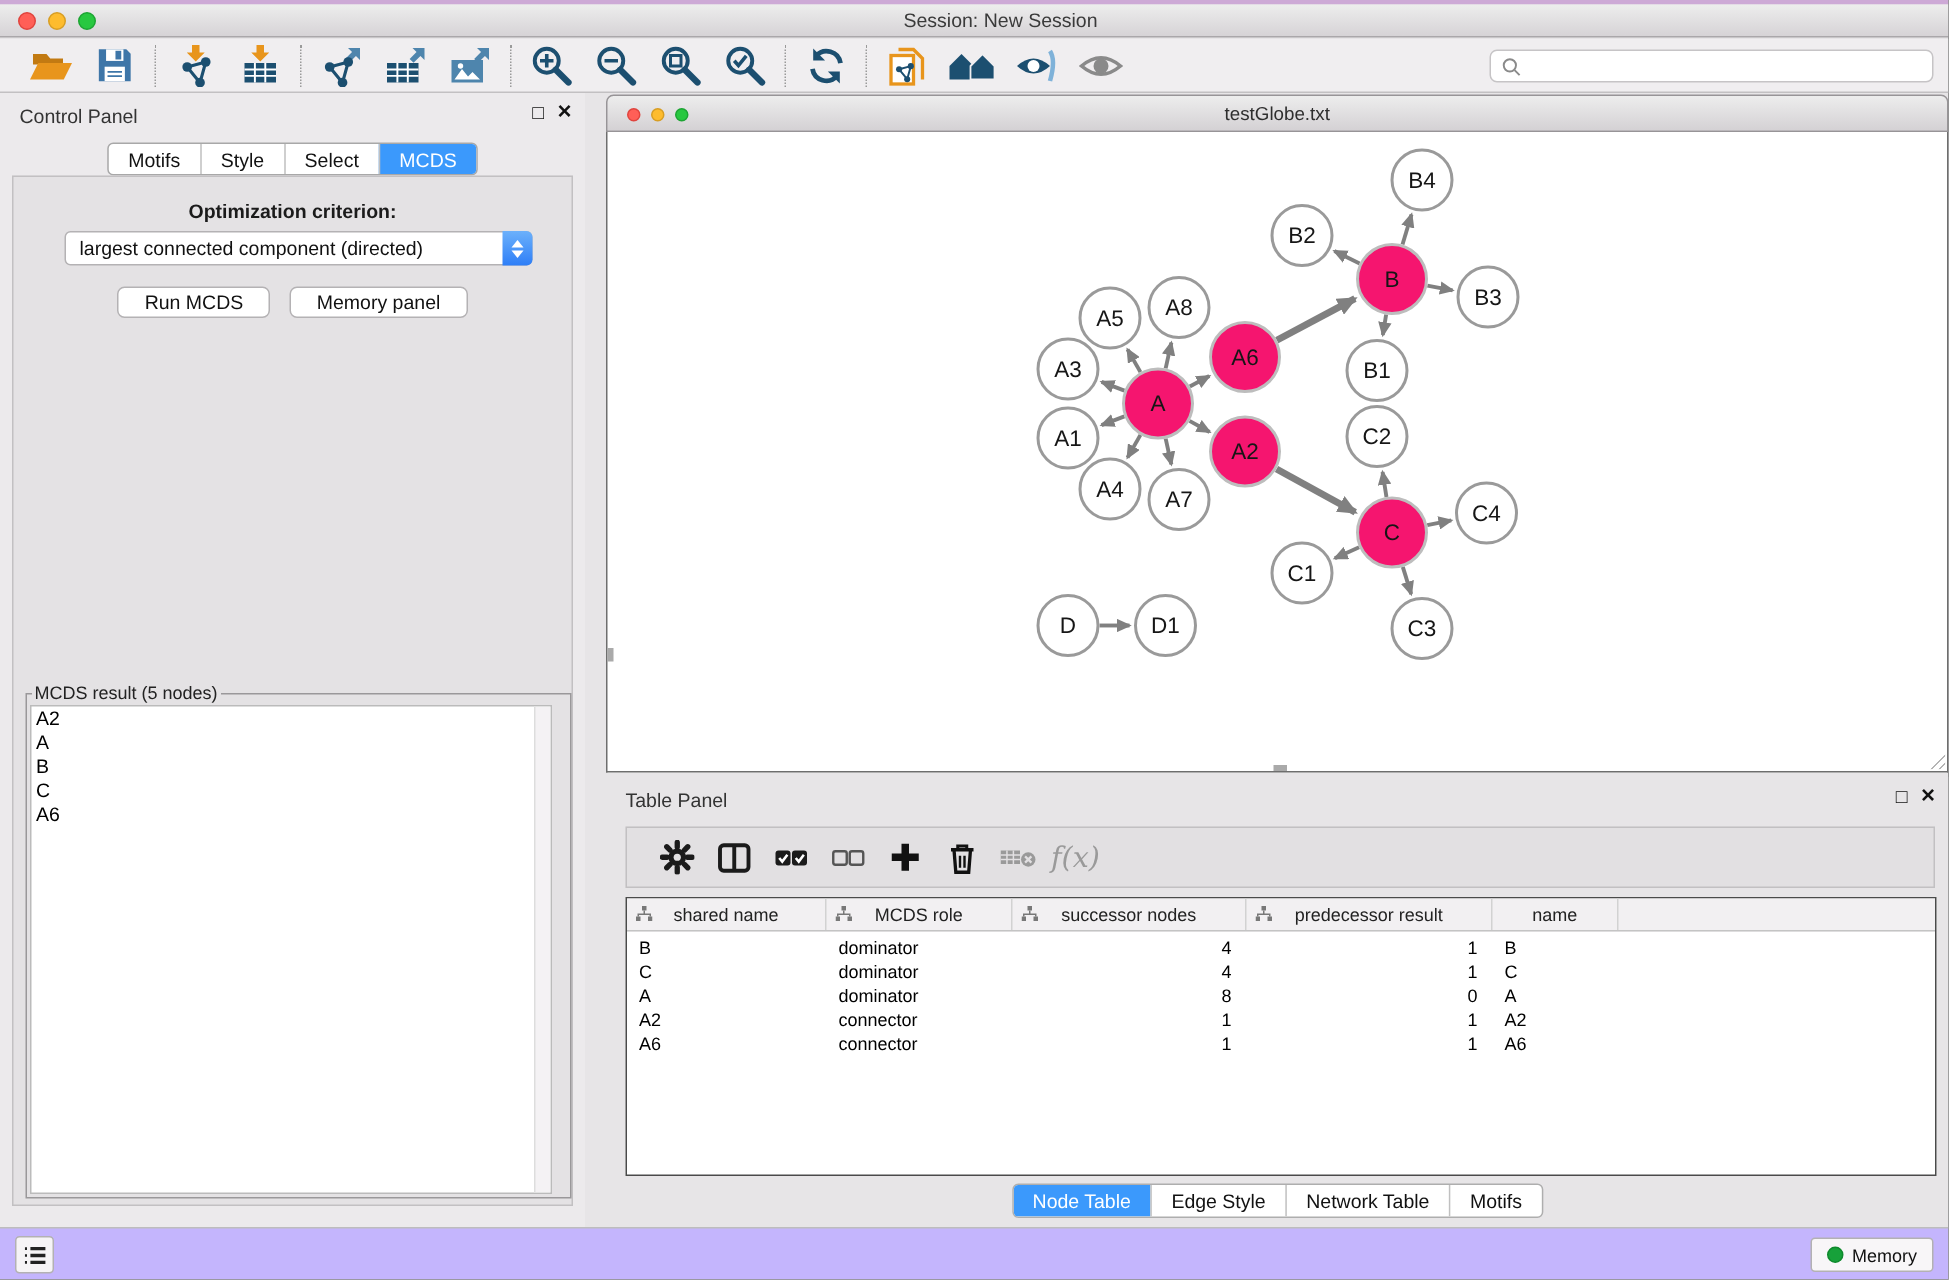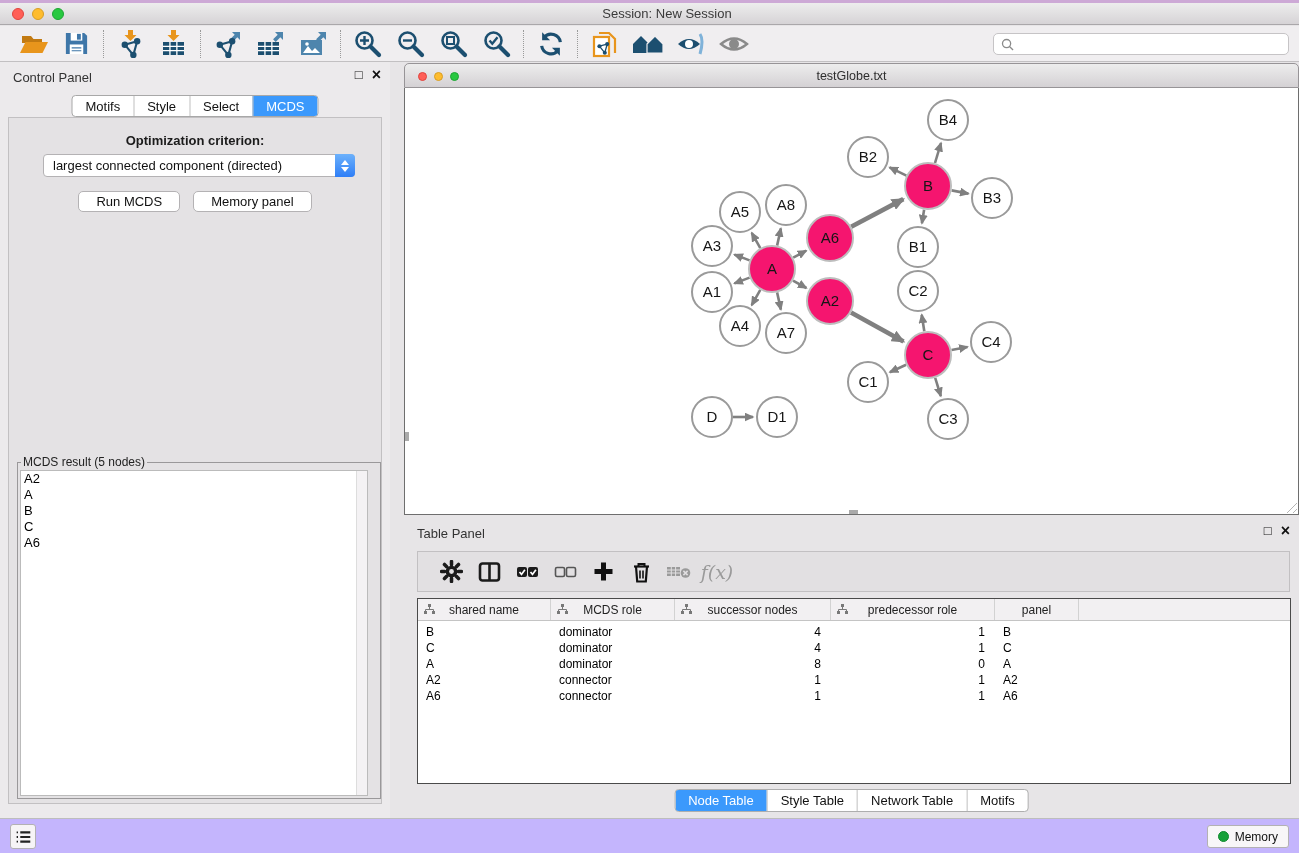--- a/index.html
+++ b/index.html
@@ -562,24 +562,24 @@
               </svg></span>
             <span>successor nodes</span>
           </div>
           <div class="th" style="width: 164px;">
             <span class="col-ic"><svg width="11" height="11" viewBox="0 0 11 11">
                 <rect x="4" y="0" width="3" height="3" fill="#787878"></rect>
                 <rect x="0" y="7" width="3" height="3" fill="#787878"></rect>
                 <rect x="8" y="7" width="3" height="3" fill="#787878"></rect>
                 <path d="M5.5 3v2.5M1.5 7V5.5h8V7" stroke="#787878" fill="none"></path>
               </svg></span>
-            <span>predecessor role</span>
+            <span>predecessor result</span>
           </div>
           <div class="th" style="width: 84px;">
-            <span>panel</span>
+            <span>name</span>
           </div>
           <div class="th fill"></div>
         </div>
       <div class="tbody" id="tbody">
           <div class="trow">
             <div class="td l" style="width: 133px;">B</div>
             <div class="td l" style="width: 124px;">dominator</div>
             <div class="td r" style="width: 156px;">4</div>
             <div class="td r" style="width: 164px;">1</div>
             <div class="td l" style="width: 84px;">B</div>
@@ -609,21 +609,21 @@
             <div class="td l" style="width: 133px;">A6</div>
             <div class="td l" style="width: 124px;">connector</div>
             <div class="td r" style="width: 156px;">1</div>
             <div class="td r" style="width: 164px;">1</div>
             <div class="td l" style="width: 84px;">A6</div>
           </div>
         </div>
     </div>
     <div class="bottom-tabs" id="bottom-tabs">
         <div class="seg-tab sel">Node Table</div>
-        <div class="seg-tab">Style Table</div>
+        <div class="seg-tab">Edge Style</div>
         <div class="seg-tab">Network Table</div>
         <div class="seg-tab">Motifs</div>
       </div>
   </div>
 
   <div class="statusbar">
     <div class="list-btn">
       <svg width="20" height="20" viewBox="0 0 22 22">
         <path d="M4 6h2M4 11h2M4 16h2" stroke="#222" stroke-width="2" stroke-dasharray="1.5 1.2"></path>
         <path d="M8 6h11M8 11h11M8 16h11" stroke="#222" stroke-width="2.4"></path>

